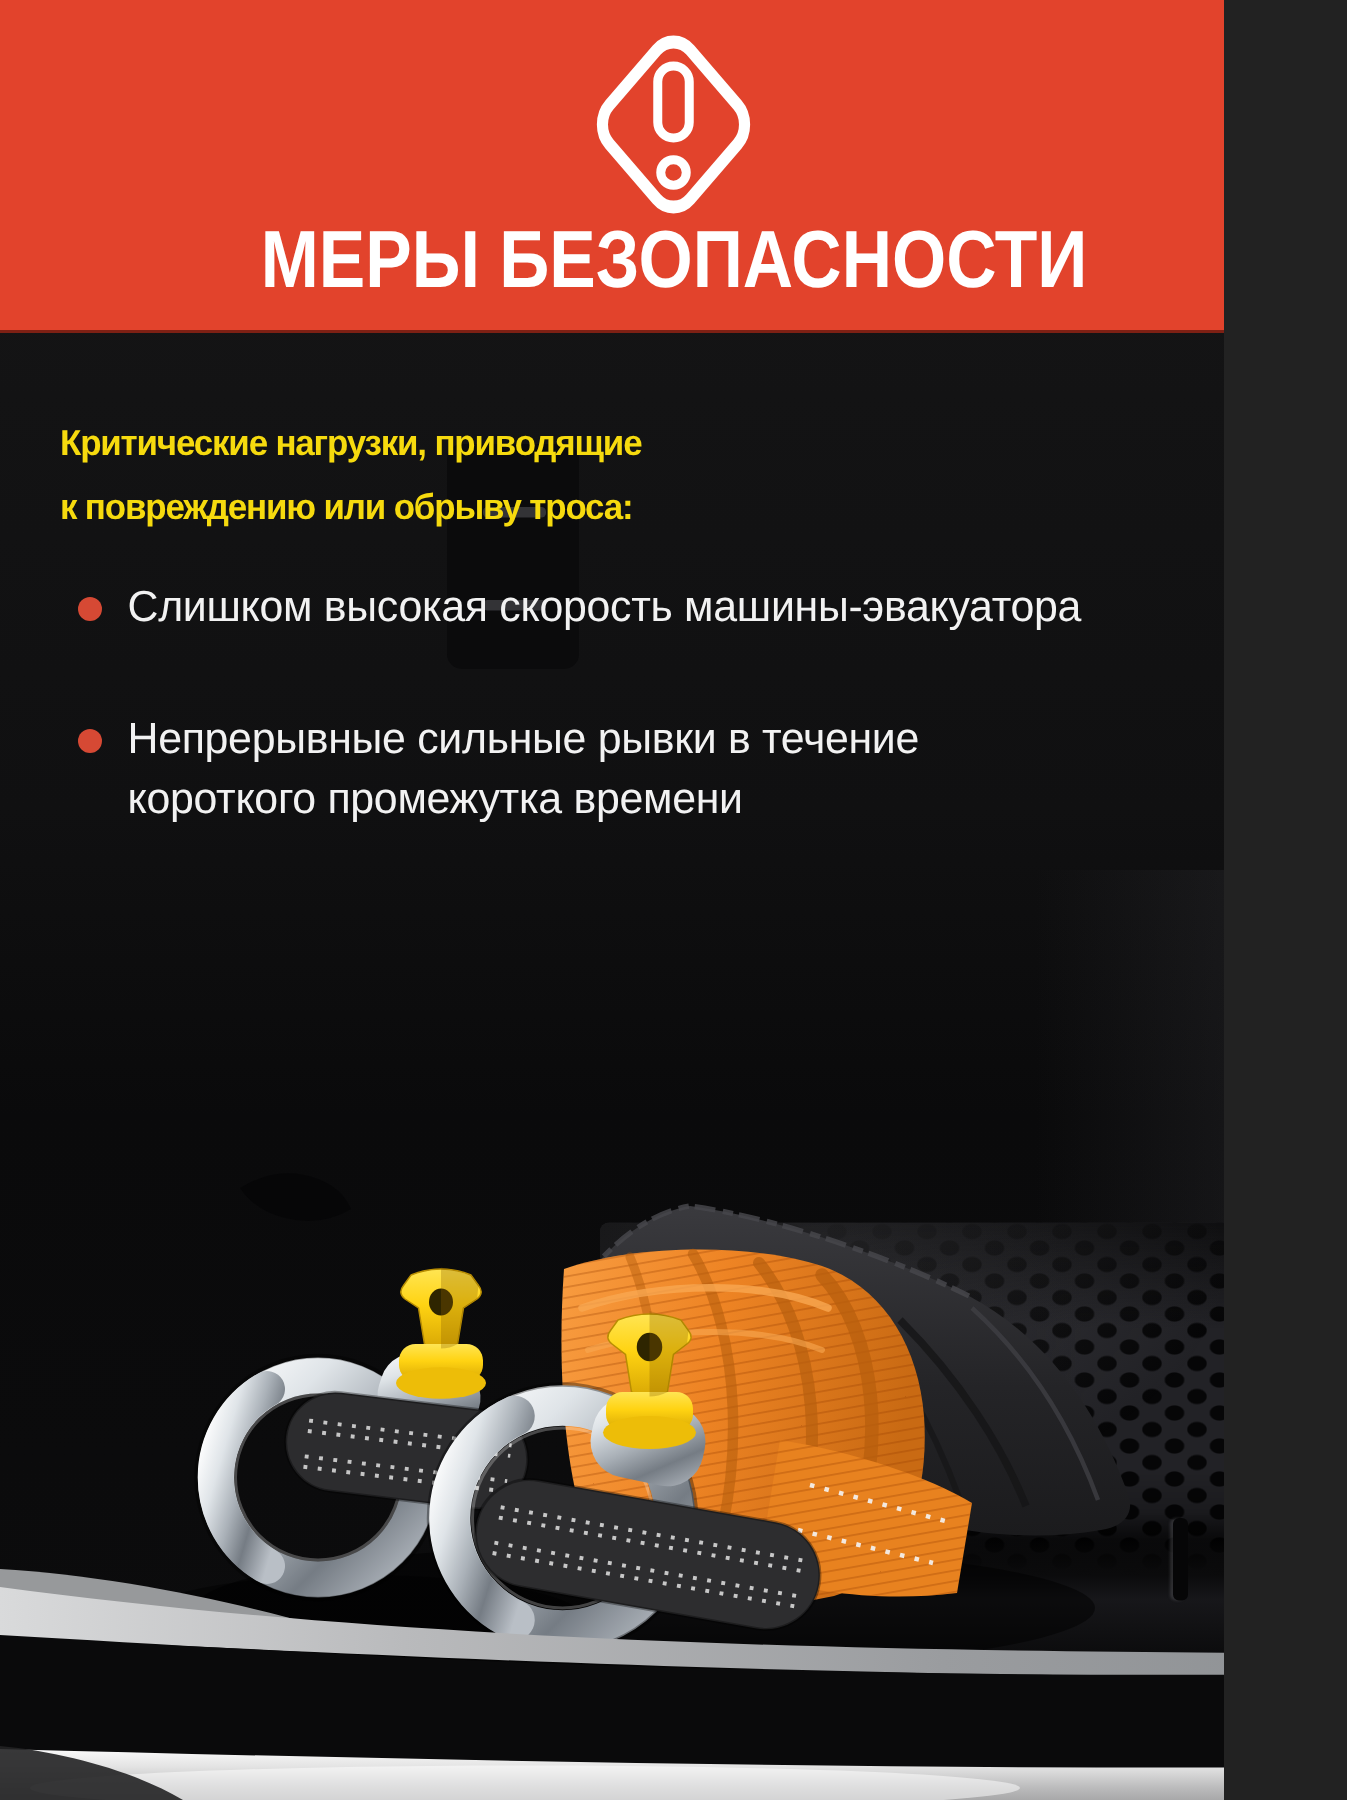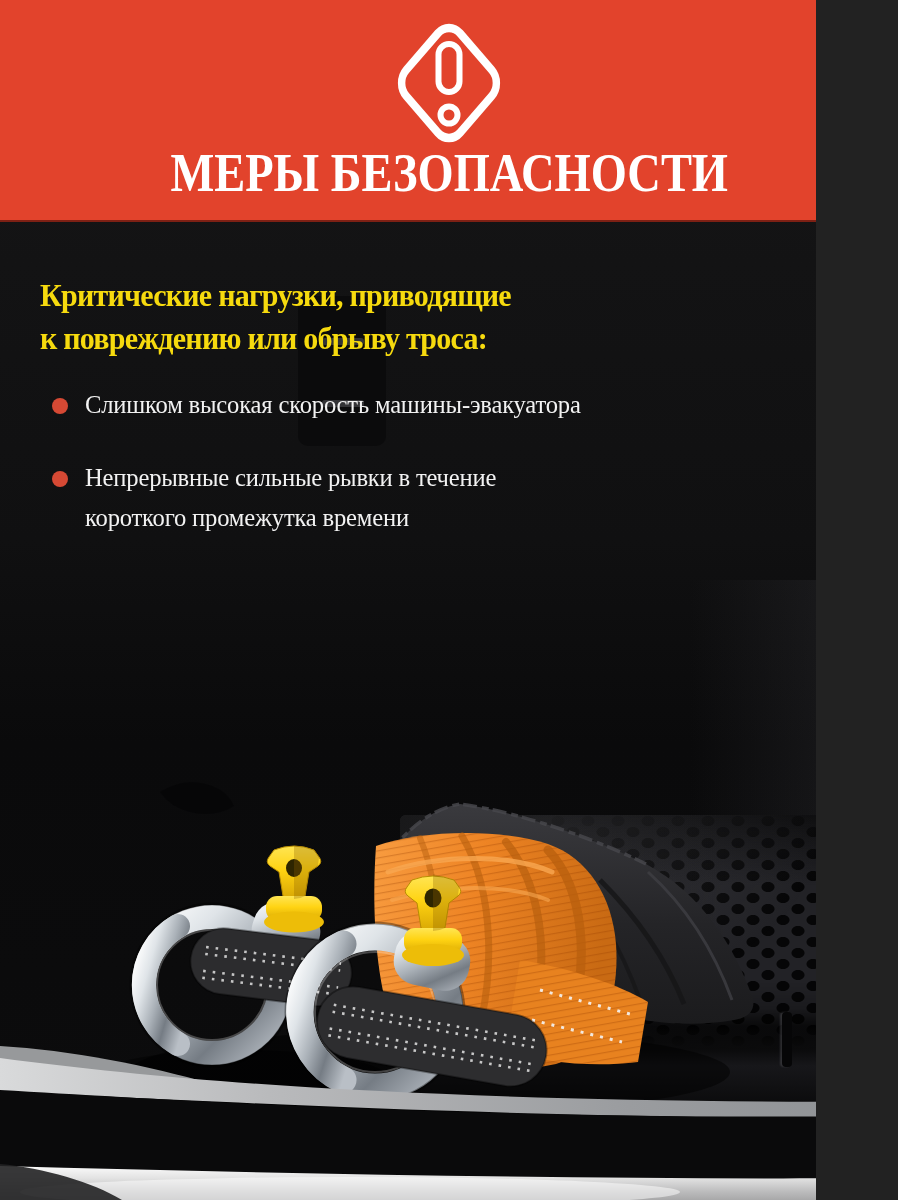--- a/index.html
+++ b/index.html
@@ -1,53 +1,53 @@
 <!DOCTYPE html>
 <html><head>
 <meta charset="utf-8">
 <style>
   html,body{margin:0;padding:0;background:#222;}
   .page{
     position:relative;width:816px;height:1200px;overflow:hidden;
     background:linear-gradient(180deg,#171718 0%,#131314 22%,#101011 45%,#0a0a0b 62%,#0c0c0d 100%);
-    font-family:Liberation Serif, serif;
+    font-family:Liberation Sans, sans-serif;
   }
   
   .hdr{
     position:absolute;left:0;top:0;width:898px;height:220px;
     background:#e2432c;border-bottom:2px solid #7e2014;
   }
   .warn{position:absolute;left:50%;top:20px;transform:translateX(-50%);}
   .title{
     position:absolute;left:0;top:143px;width:898px;margin:0;
     text-align:center;font-size:54px;line-height:60px;font-weight:bold;color:#ffffff;
     letter-spacing:0px;white-space:nowrap;
   }
   .title .tspan{display:inline-block;transform:scaleX(.86);transform-origin:50% 50%;}
   
   .heading{
     position:absolute;left:40px;top:274px;margin:0;
-    font-size:31px;line-height:43px;font-weight:bold;color:#f6da0e;letter-spacing:-0.8px;
+    font-size:24px;line-height:43px;font-weight:bold;color:#f6da0e;letter-spacing:-0.8px;
   }
   .heading .hl{display:block;transform:scaleX(.97);transform-origin:0 50%;white-space:nowrap;}
   .risks{
     position:absolute;left:40px;top:368px;width:818px;margin:0;padding:0;list-style:none;
   }
   .risk{
     position:relative;padding-left:45px;
-    font-size:25px;line-height:40px;color:#f2f2f2;letter-spacing:-0.2px;
+    font-size:29px;line-height:40px;color:#f2f2f2;letter-spacing:-0.2px;
   }
   .risk .line{display:block;white-space:nowrap;transform:scaleX(.985);transform-origin:0 50%;}
   .risk .dot{
     position:absolute;left:12px;top:13px;width:16px;height:16px;border-radius:50%;
     background:#d64934;
   }
   .risk-1{margin-top:17px;}
   .risk-2{margin-top:33px;}
-  .risk-3{margin-top:33px;}
+  .risk-3{margin-top:48px;}
   
   .photo{position:absolute;left:0;top:0;width:898px;height:1200px;}
   .seat-obj{
     position:absolute;left:298px;top:296px;width:88px;height:150px;
     background:#0b0b0c;border-radius:10px;
   }
   .seat-obj .bar{position:absolute;left:24px;width:42px;height:7px;background:#333336;border-radius:3px;}
   .seat-obj .bar-1{top:42px;}
   .seat-obj .bar-2{top:104px;}
   .wall{

